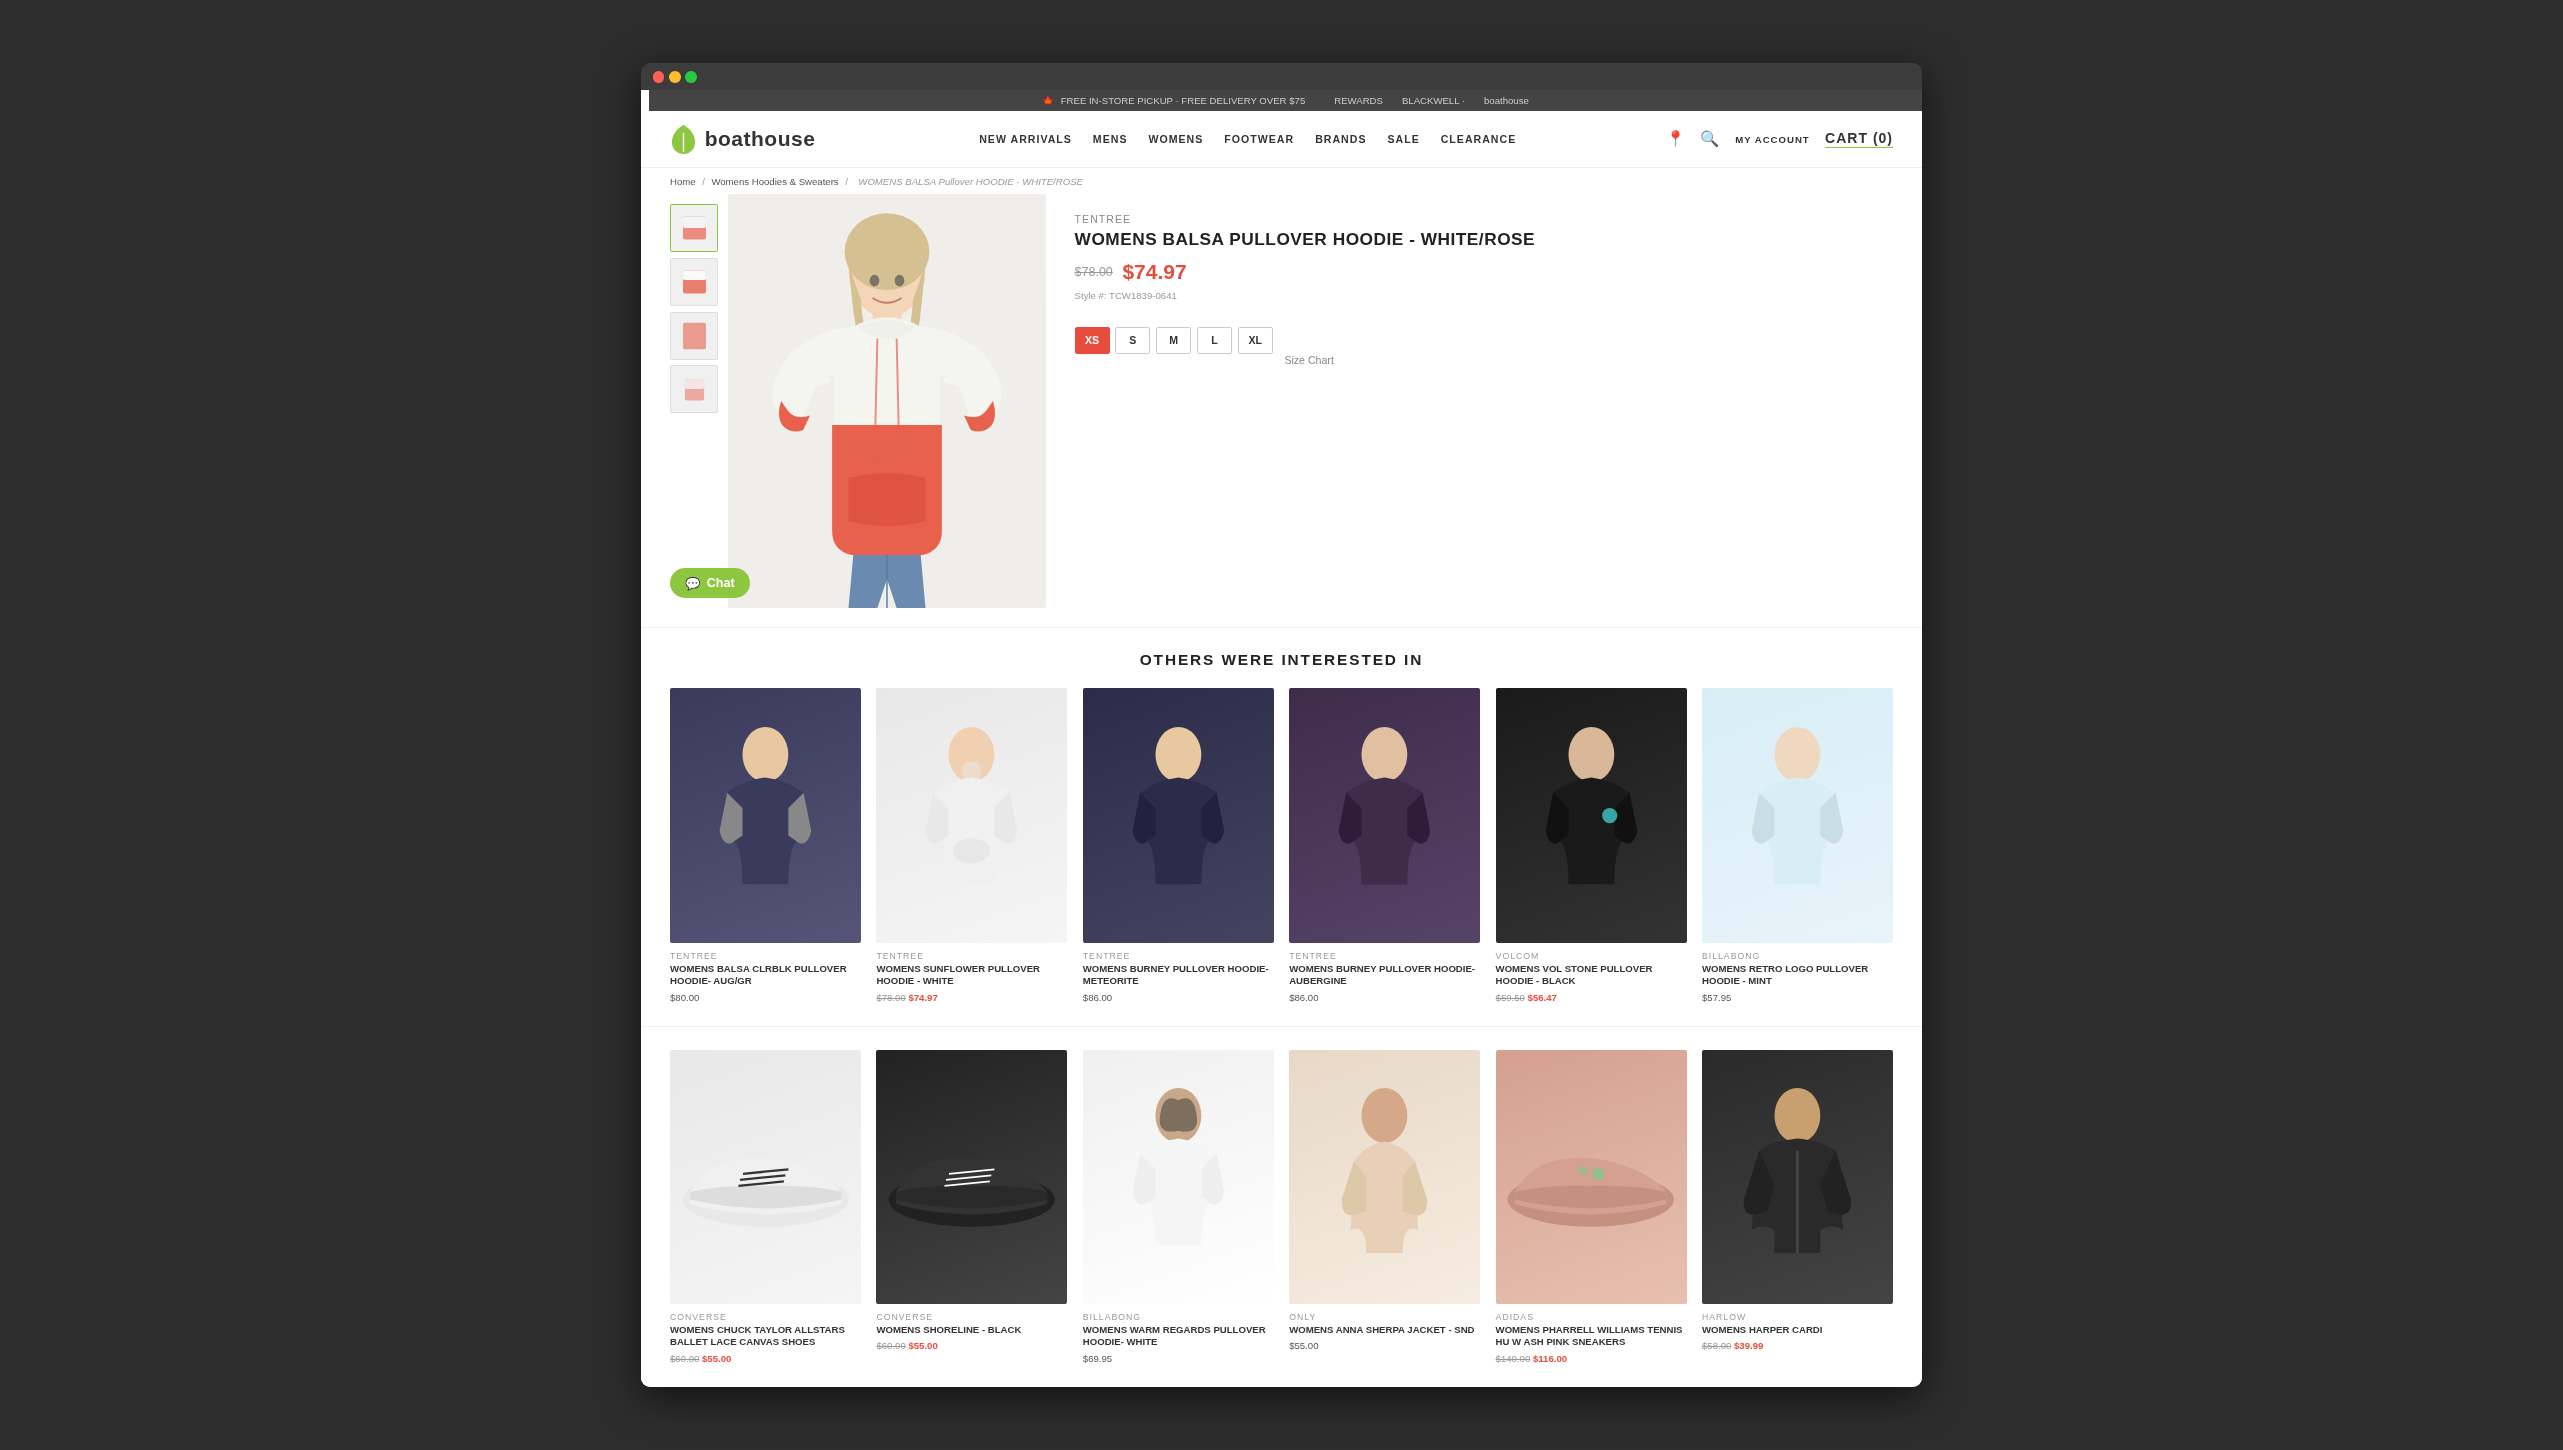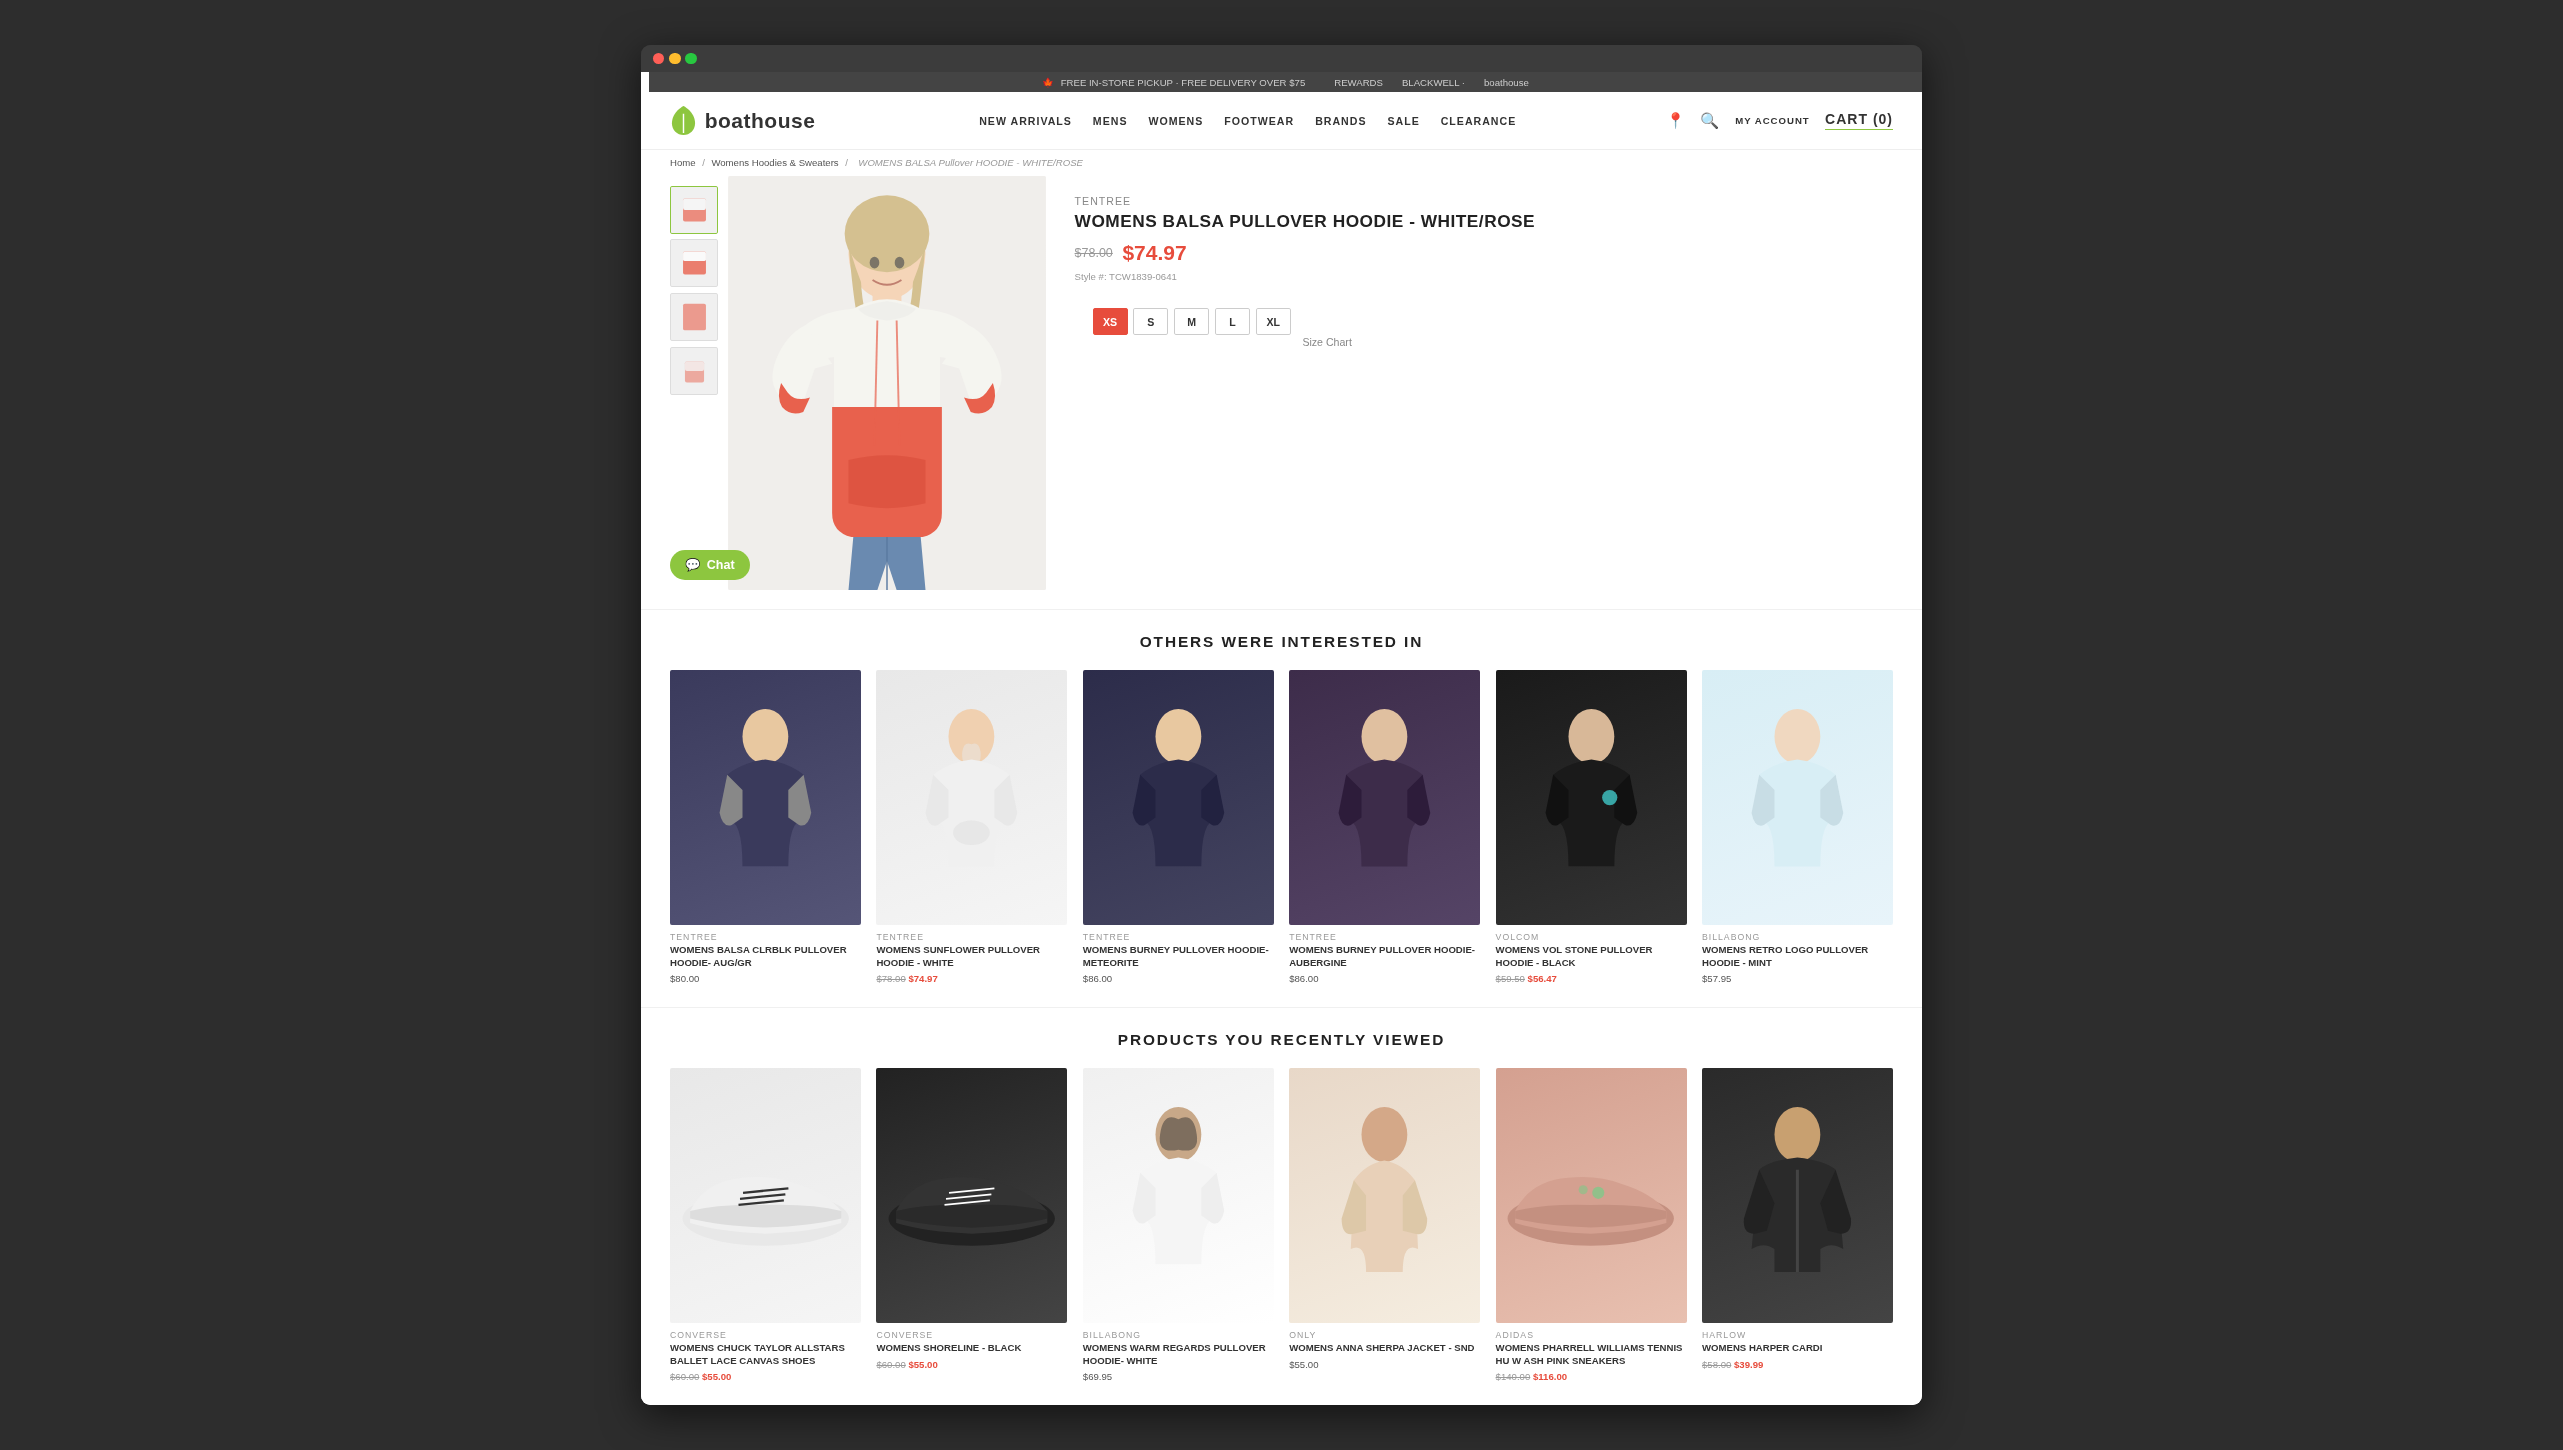--- a/index.html
+++ b/index.html
@@ -251,21 +251,20 @@
       font-weight: 700;
       color: #333;
       cursor: pointer;
       border-radius: 1.9px;
     }
 
     .size-btn.active {
       background: #e74c3c;
       color: #fff;
       border-color: #e74c3c;
-      margin-left: 18px;
     }
 
     .size-chart-link {
       font-size: 10.6px;
       color: #888;
       text-decoration: none;
       margin-left: 5.8px;
       cursor: pointer;
       margin-top: 40px;
     }
@@ -650,21 +649,20 @@
           <div class="product-card-name">WOMENS RETRO LOGO PULLOVER HOODIE - MINT</div>
           <div class="product-card-price">
             <span>$57.95</span>
           </div>
         </div>
 
       </div>
     </div>
 
     <div class="recently-viewed">
-      <div class="section-title">PRODUCTS YOU RECENTLY VIEWED</div>
       <div class="products-grid">
 
         <div class="product-card">
           <div class="product-card-image img-shoe-white">
             <svg width="95%" height="80%" viewBox="0 0 120 80">
               <ellipse cx="60" cy="55" rx="55" ry="18" fill="#e8e8e8"></ellipse>
               <path d="M10 50 Q20 30 45 28 Q65 26 80 32 Q100 38 110 50 L110 58 Q90 64 60 65 Q30 64 10 58 Z" fill="#f0f0f0"></path>
               <path d="M10 50 Q30 45 60 46 Q90 45 110 50 L110 55 Q90 60 60 61 Q30 60 10 55 Z" fill="#ddd"></path>
 
               <line x1="45" y1="38" x2="75" y2="35" stroke="#333" stroke-width="1.5"></line>

